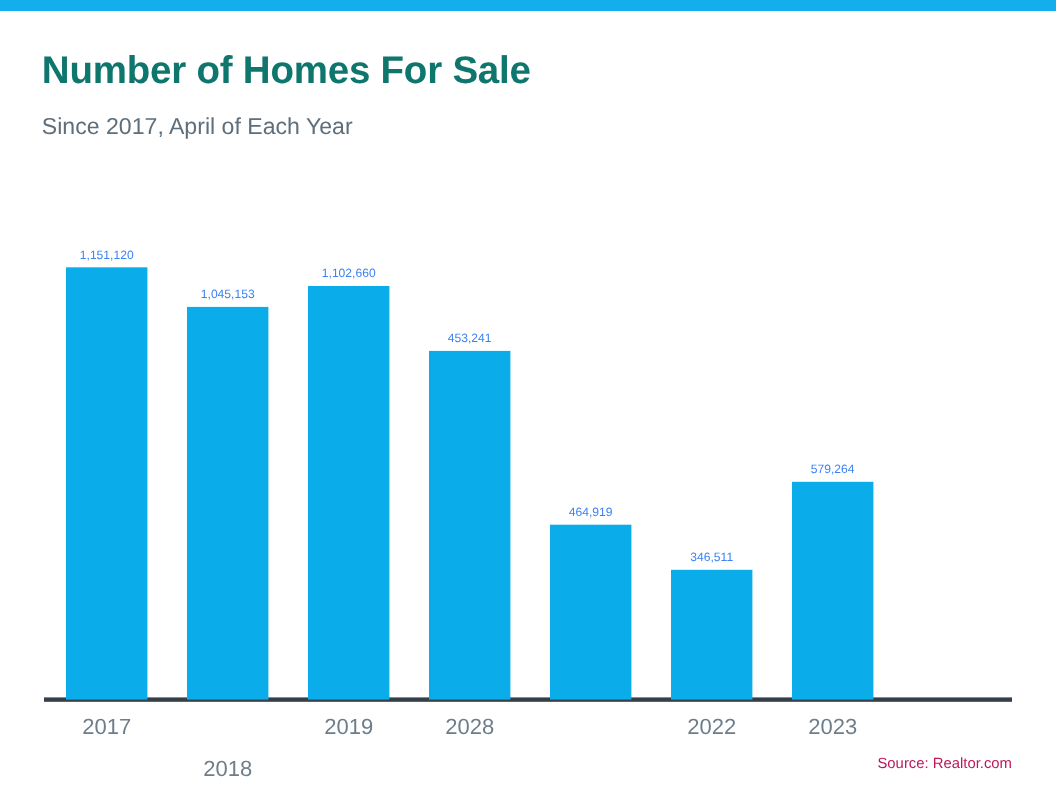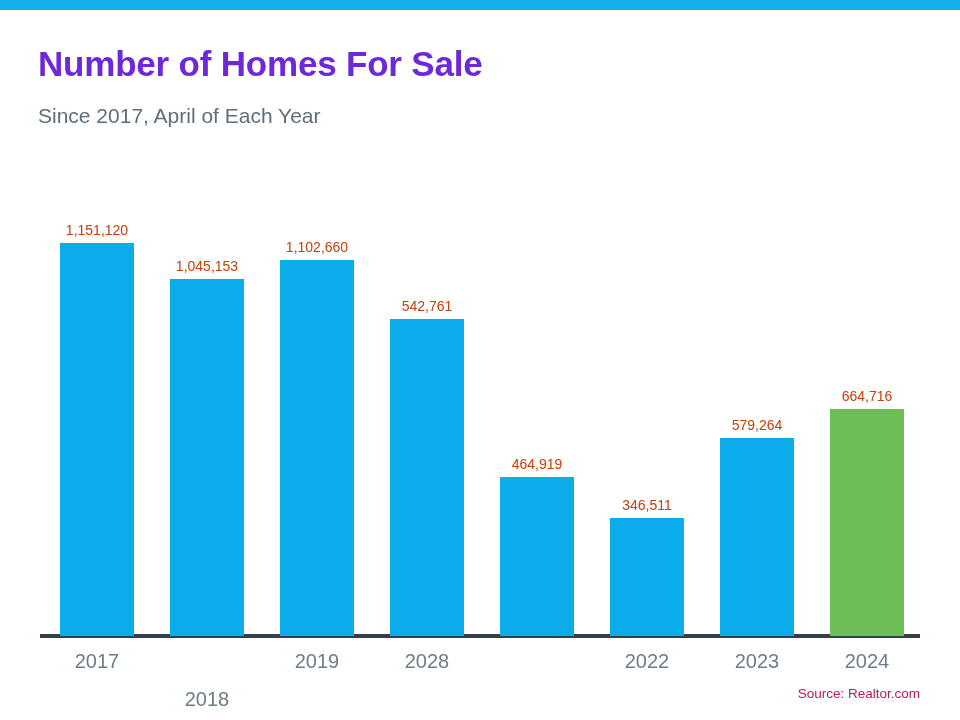--- a/index.html
+++ b/index.html
@@ -30,21 +30,21 @@
     height: 10px;
     background: #13AEEC;
   }
   
   .chart-title {
     position: absolute;
     left: 38px;
     top: 44px;
     font-size: 35px;
     font-weight: bold;
-    color: #6d28d9;
+    color: #0f766e;
     letter-spacing: -0.2px;
     line-height: 40px;
     white-space: nowrap;
   }
   .chart-subtitle {
     position: absolute;
     left: 38px;
     top: 103px;
     font-size: 21px;
     font-weight: normal;
@@ -77,22 +77,22 @@
     position: absolute;
     left: 0;
     bottom: 0;
     width: 74px;
   }
   .bar-value {
     position: absolute;
     left: -22px;
     width: 118px;
     text-align: center;
-    font-size: 14px;
-    color: #c2410c;
+    font-size: 11px;
+    color: #3b82f6;
     white-space: nowrap;
   }
   .bar-year {
     position: absolute;
     left: -22px;
     width: 118px;
     text-align: center;
     font-size: 20px;
     color: #6D7D8A;
     top: 10px;
@@ -129,40 +129,35 @@
         <div class="bar-value" style="bottom: 362px;">1,045,153</div>
         <div class="bar-year" style="top: 371px;">2018</div>
       </div>
       <div class="bar-col" style="left: 280px; height: 376px;">
         <div class="bar-rect" style="height: 376px; background: rgb(10, 173, 233);"></div>
         <div class="bar-value" style="bottom: 381px;">1,102,660</div>
         <div class="bar-year" style="top: 390px;">2019</div>
       </div>
       <div class="bar-col" style="left: 390px; height: 317px;">
         <div class="bar-rect" style="height: 317px; background: rgb(10, 173, 233);"></div>
-        <div class="bar-value" style="bottom: 322px;">542,761</div>
+        <div class="bar-value" style="bottom: 322px;">453,241</div>
         <div class="bar-year" style="top: 331px;">2028</div>
       </div>
       <div class="bar-col" style="left: 500px; height: 119px;">
         <div class="bar-rect" style="height: 159px; background: rgb(10, 173, 233);"></div>
         <div class="bar-value" style="bottom: 164px;">464,919</div>
         <div class="bar-year" style="top: 173px; margin-top: 43px;">2021</div>
       </div>
       <div class="bar-col" style="left: 610px; height: 118px;">
         <div class="bar-rect" style="height: 118px; background: rgb(10, 173, 233);"></div>
         <div class="bar-value" style="bottom: 123px;">346,511</div>
         <div class="bar-year" style="top: 132px;">2022</div>
       </div>
       <div class="bar-col" style="left: 720px; height: 198px;">
         <div class="bar-rect" style="height: 198px; background: rgb(10, 173, 233);"></div>
         <div class="bar-value" style="bottom: 203px;">579,264</div>
         <div class="bar-year" style="top: 212px;">2023</div>
       </div>
-      <div class="bar-col" style="left: 830px; height: 227px;">
-        <div class="bar-rect" style="height: 227px; background: rgb(108, 190, 85);"></div>
-        <div class="bar-value" style="bottom: 232px;">664,716</div>
-        <div class="bar-year" style="top: 241px;">2024</div>
-      </div>
     </div>
 
   <div class="source">Source: Realtor.com</div>
 
 </div>
 
 </body></html>

